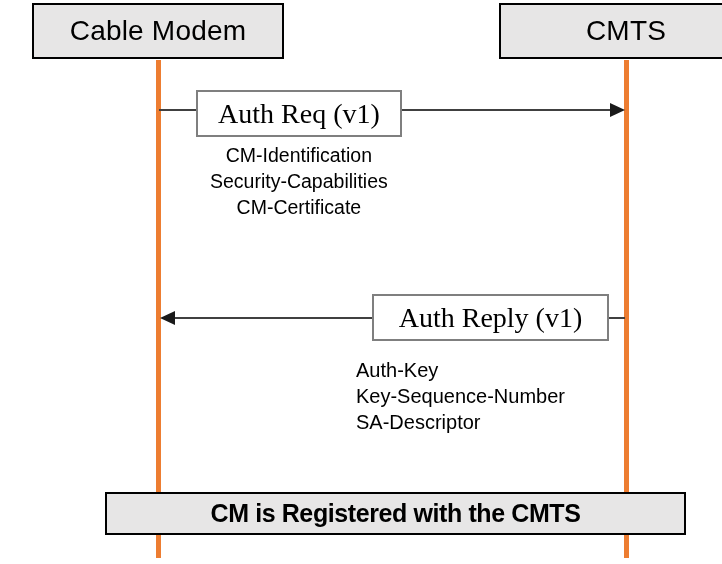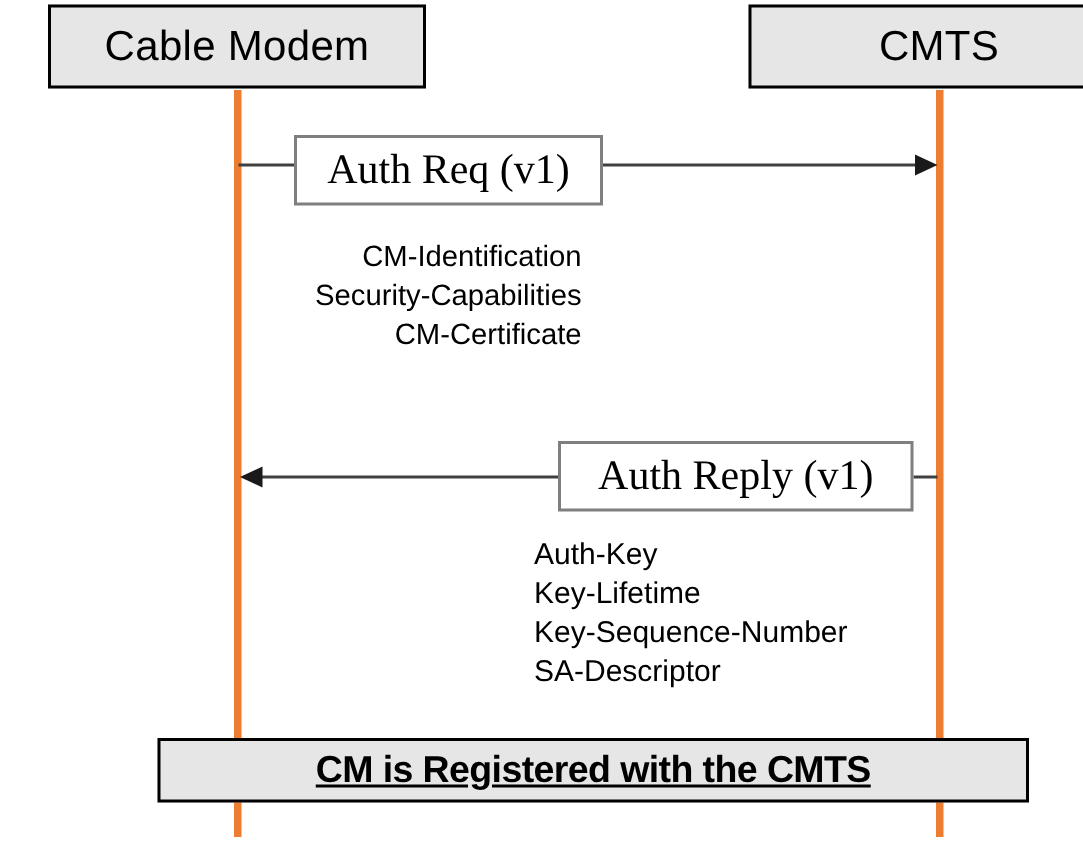--- a/index.html
+++ b/index.html
@@ -51,29 +51,29 @@
     font-size:28px;color:#000000;
   }
   #msg1-box{left:164px;top:90px;width:202px;}
   #msg2-box{left:340px;top:294px;width:233px;text-align:right;}
   
   .param-list{
     position:absolute;
     font-size:19.5px;line-height:26px;color:#000000;
     white-space:nowrap;
   }
-  #params1{left:178px;top:158px;text-align:right;}
+  #params1{left:178px;top:142px;text-align:center;}
   #params2{right:189px;top:357px;text-align:left;font-size:20px;}
   .param-line{display:block;}
   
   .footer-box{
     position:absolute;left:73px;top:492px;width:577px;height:39px;
     background:#e7e6e6;border:2.5px solid #000000;
     display:flex;align-items:center;justify-content:center;
-    font-size:25px;font-weight:700;letter-spacing:-0.4px;color:#000000;text-decoration:underline;
+    font-size:25px;font-weight:700;letter-spacing:-0.4px;color:#000000;
   }
 </style>
 </head>
 <body>
 
 <div class="canvas">
 
   <div class="actor-box" id="actor-left">
     <span>Cable Modem</span>
   </div>
@@ -95,21 +95,20 @@
     <span class="param-line">CM-Certificate</span>
   </div>
 
   <div class="msg-line" id="msg2-line"></div>
   <div class="arrowhead" id="msg2-arrowhead"></div>
   <div class="msg-box" id="msg2-box">
     <span>Auth Reply (v1)</span>
   </div>
   <div class="param-list" id="params2">
     <span class="param-line">Auth-Key</span>
-    <span class="param-line">Key-Lifetime</span>
     <span class="param-line">Key-Sequence-Number</span>
     <span class="param-line">SA-Descriptor</span>
   </div>
 
   <div class="footer-box">
     <span>CM is Registered with the CMTS</span>
   </div>
 
 </div>
 

